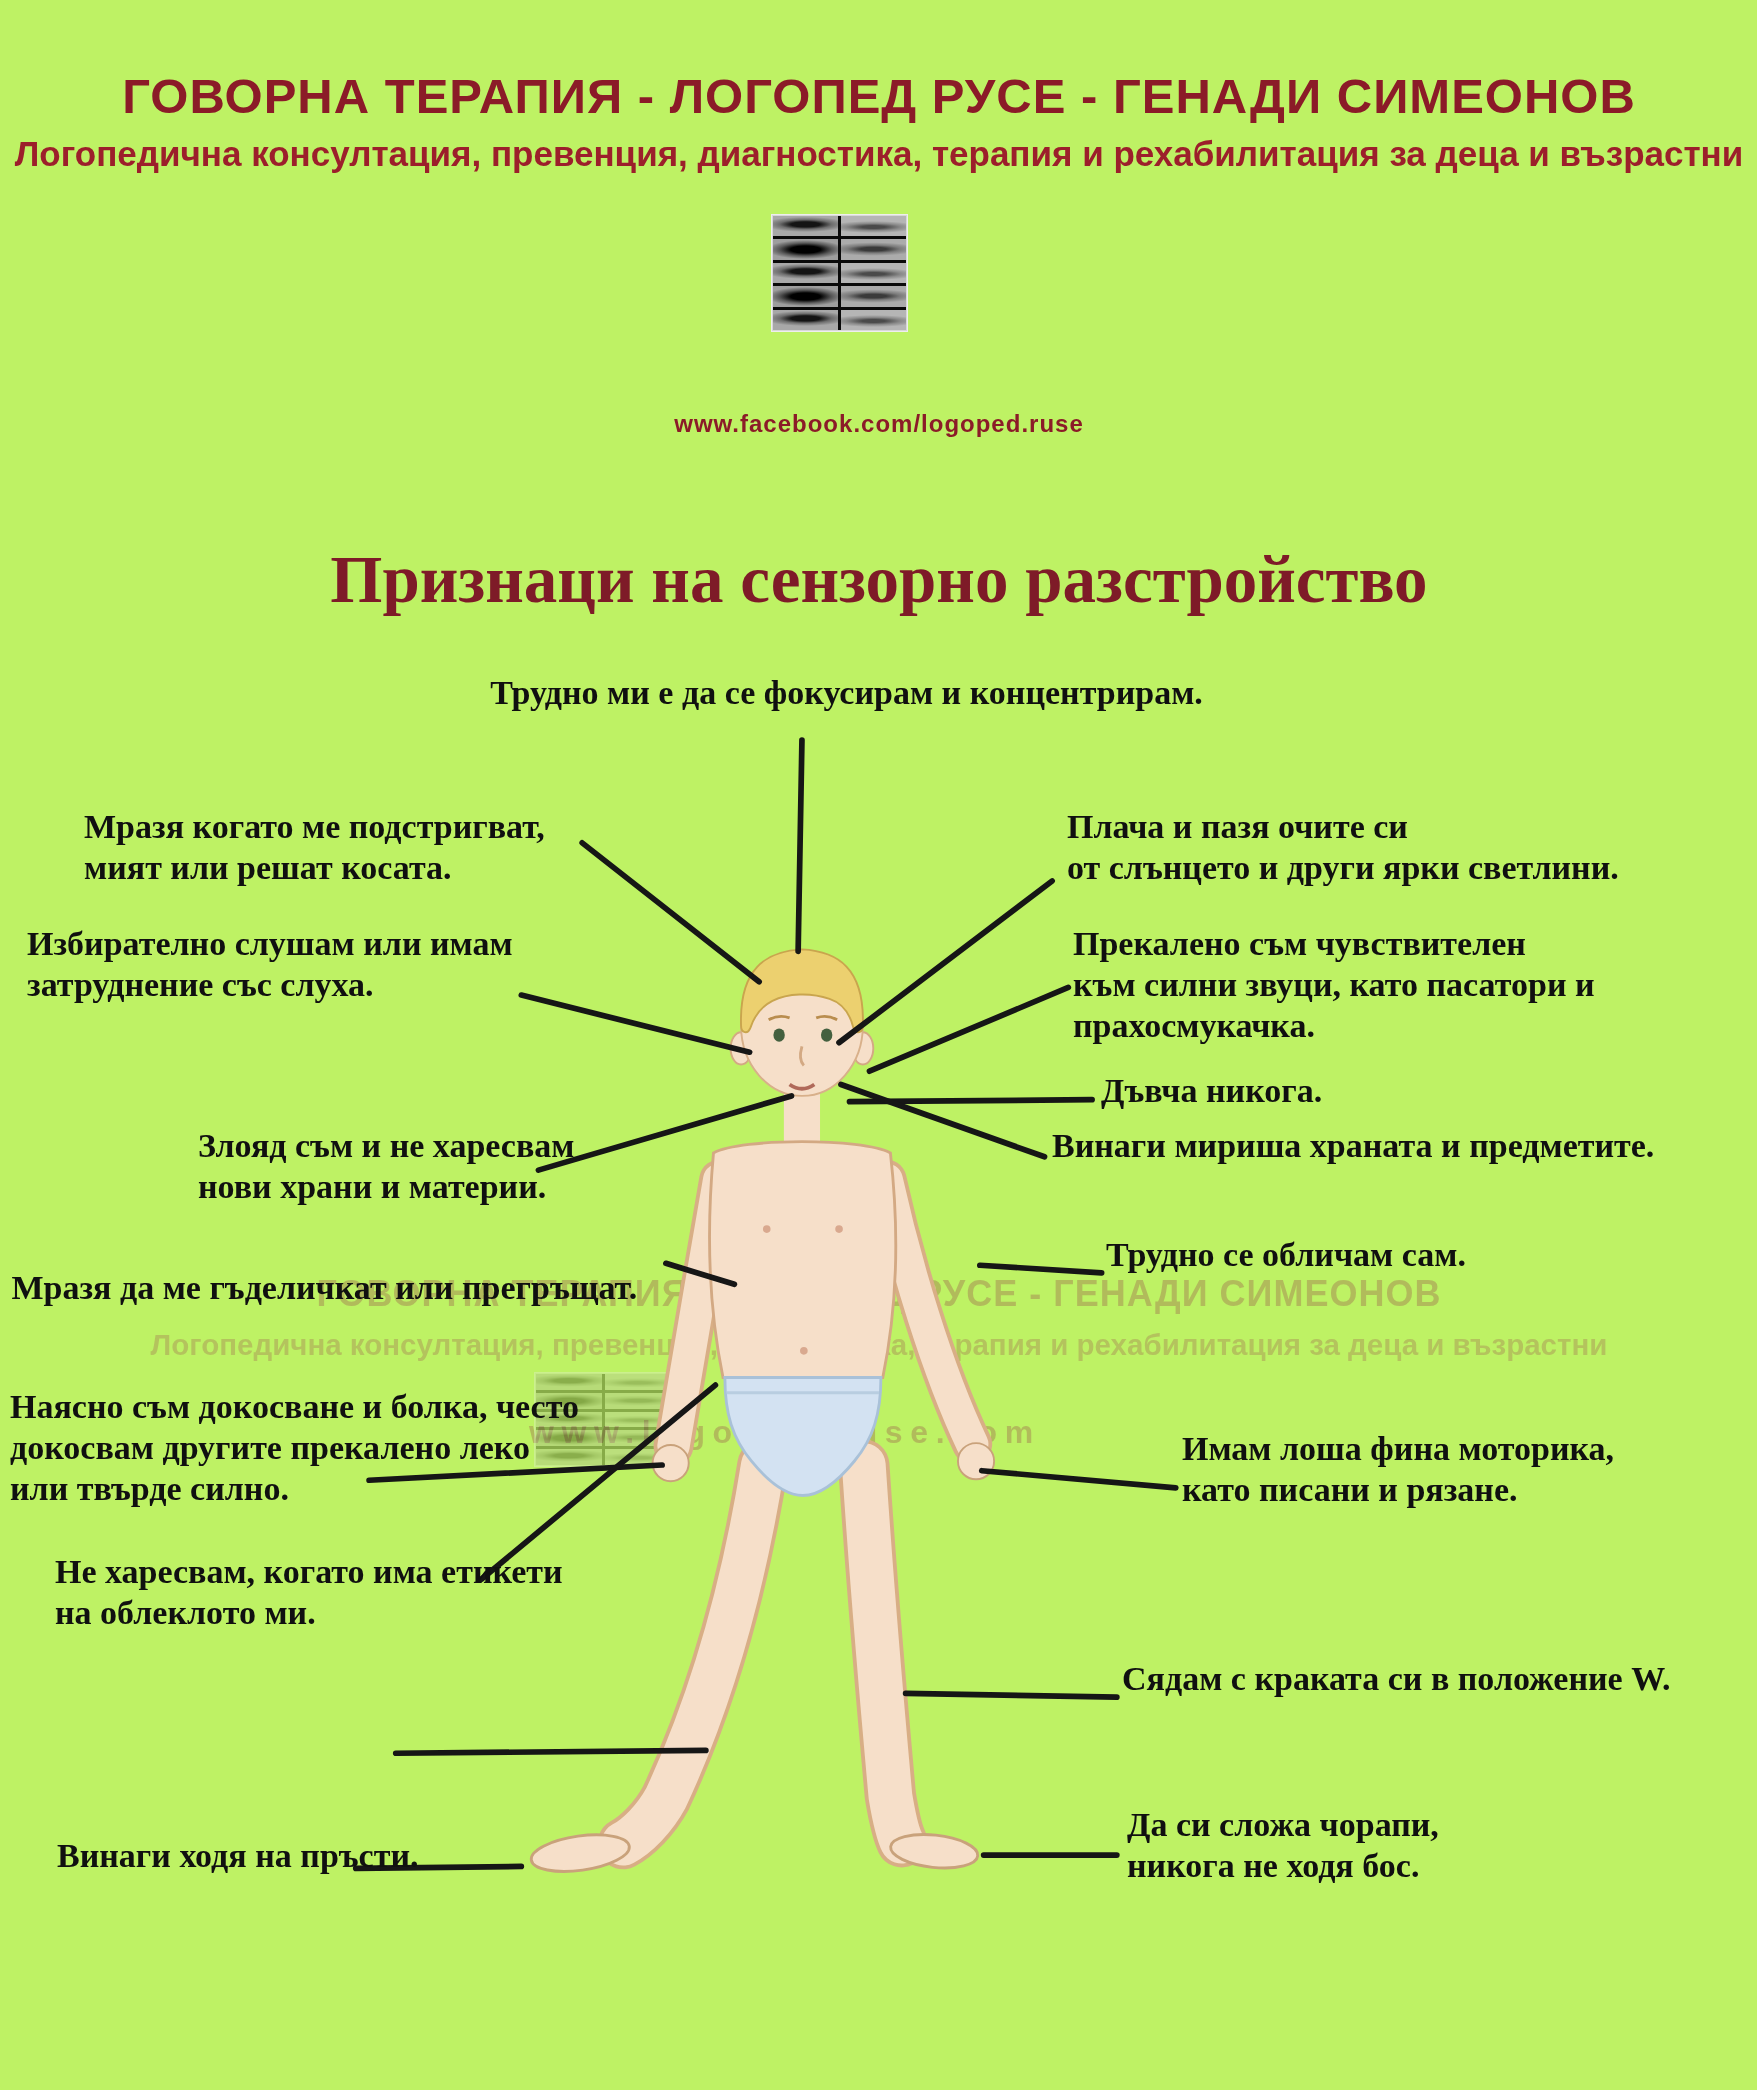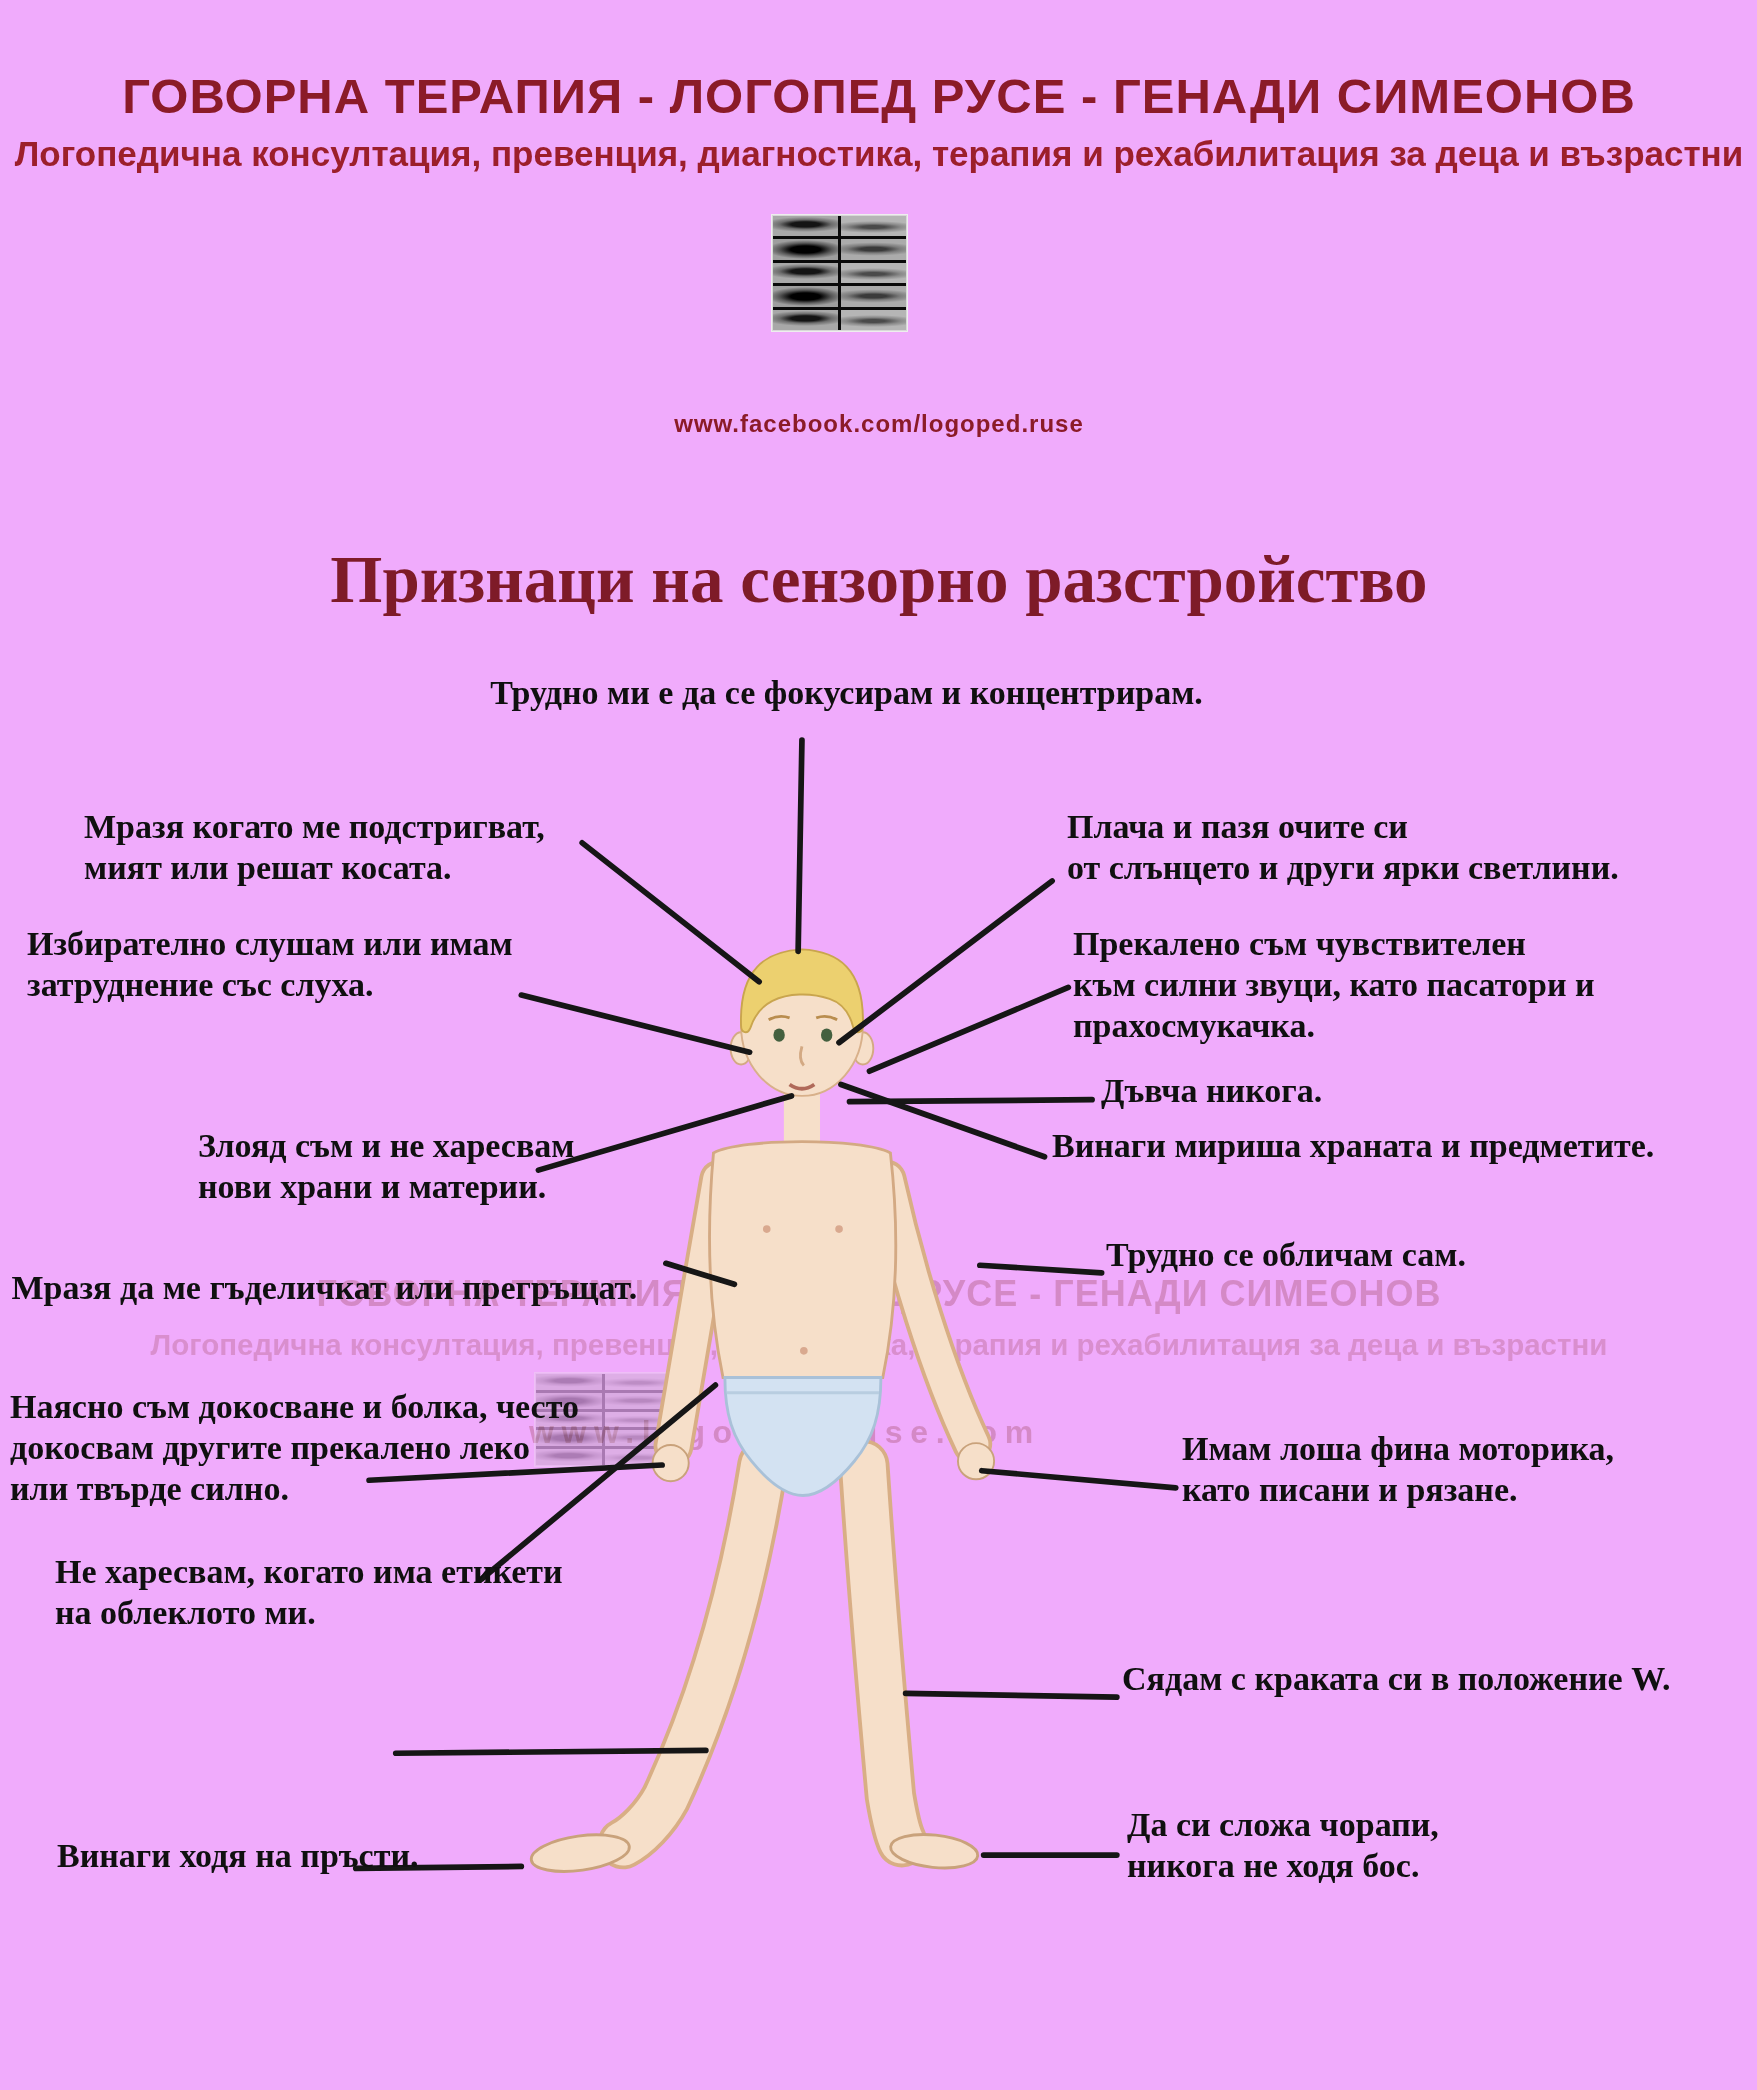--- a/index.html
+++ b/index.html
@@ -1,17 +1,17 @@
 <!DOCTYPE html>
 <html style="font-size:15px"><head>
 <meta charset="utf-8">
 <style>
   html,body{margin:0;padding:0;background:#fff;}
   .page{
-    position:relative;width:1758px;height:2091px;background:#f0abfc;
+    position:relative;width:1758px;height:2091px;background:#bef264;
     overflow:hidden;font-family:"Liberation Sans",sans-serif;outline:1px solid #c9c9c9;
   }
   
   .hdr-title{
     position:absolute;left:0;right:0;top:70px;text-align:center;
     font:bold 49px/1.1 "Liberation Sans",sans-serif;color:#8b1b28;letter-spacing:1px;
   }
   .hdr-sub{
     position:absolute;left:0;right:0;top:135px;text-align:center;
     font:bold 35px/1.1 "Liberation Sans",sans-serif;color:#9c1f2b;

